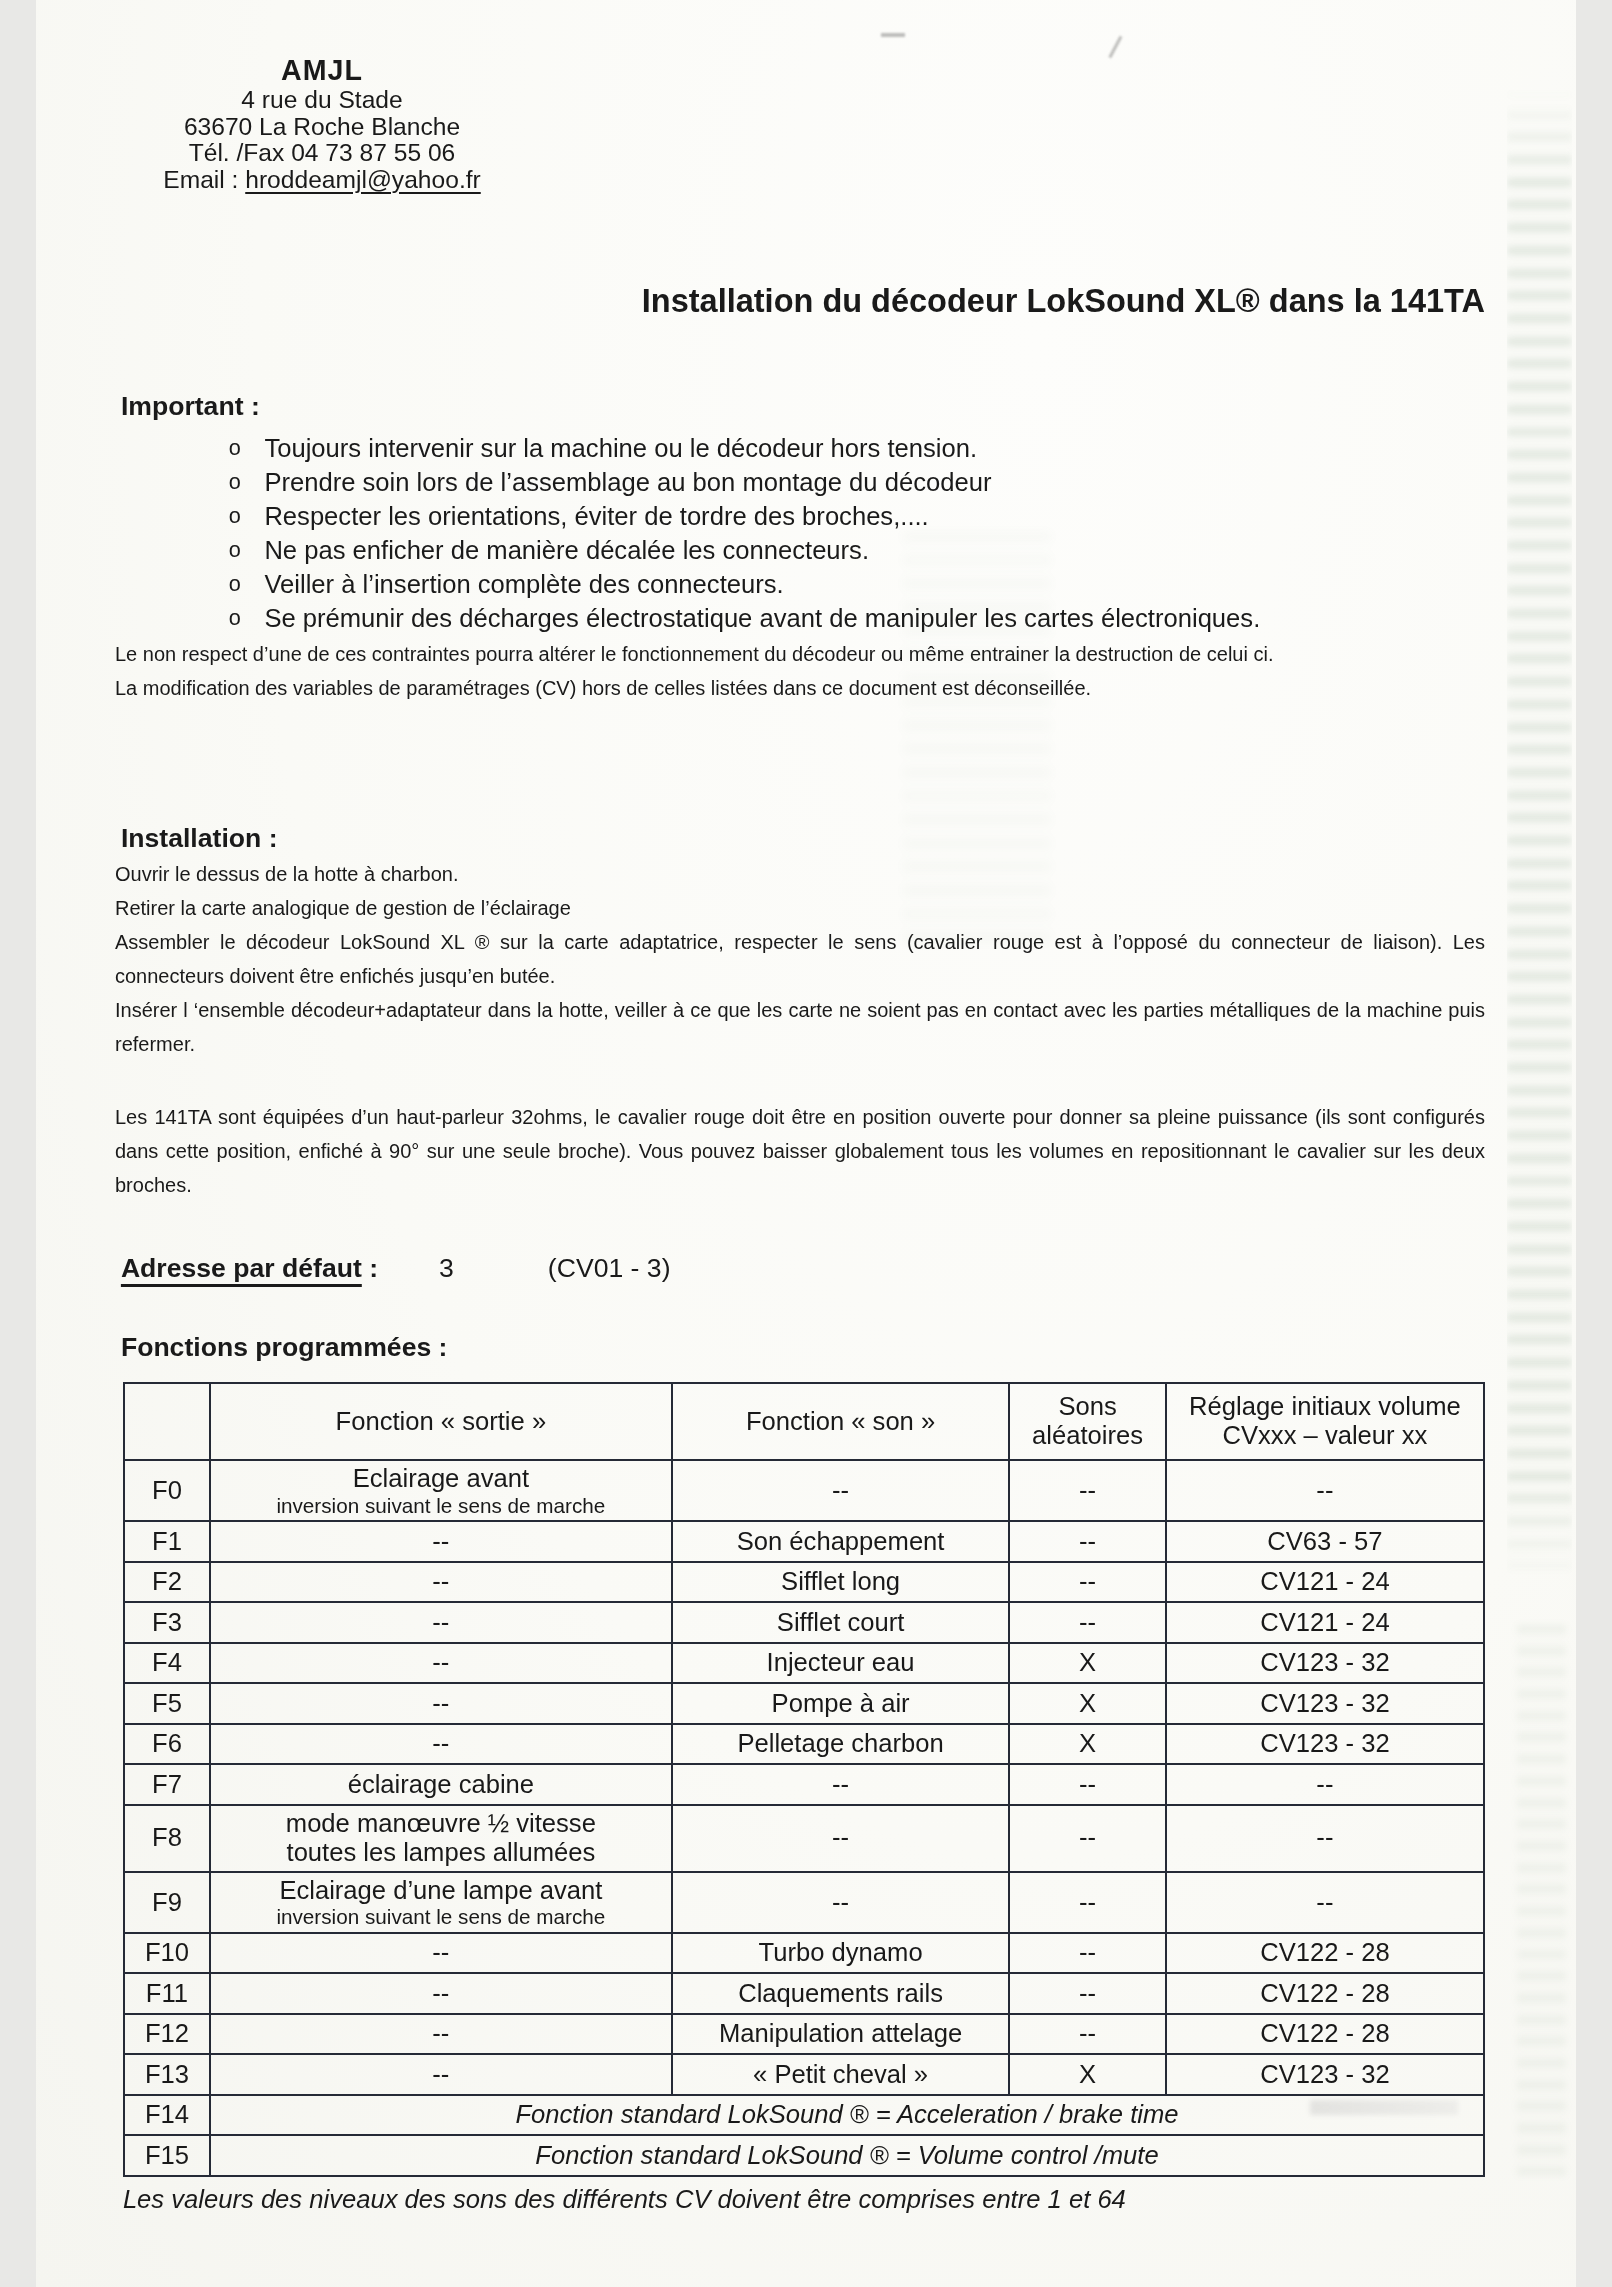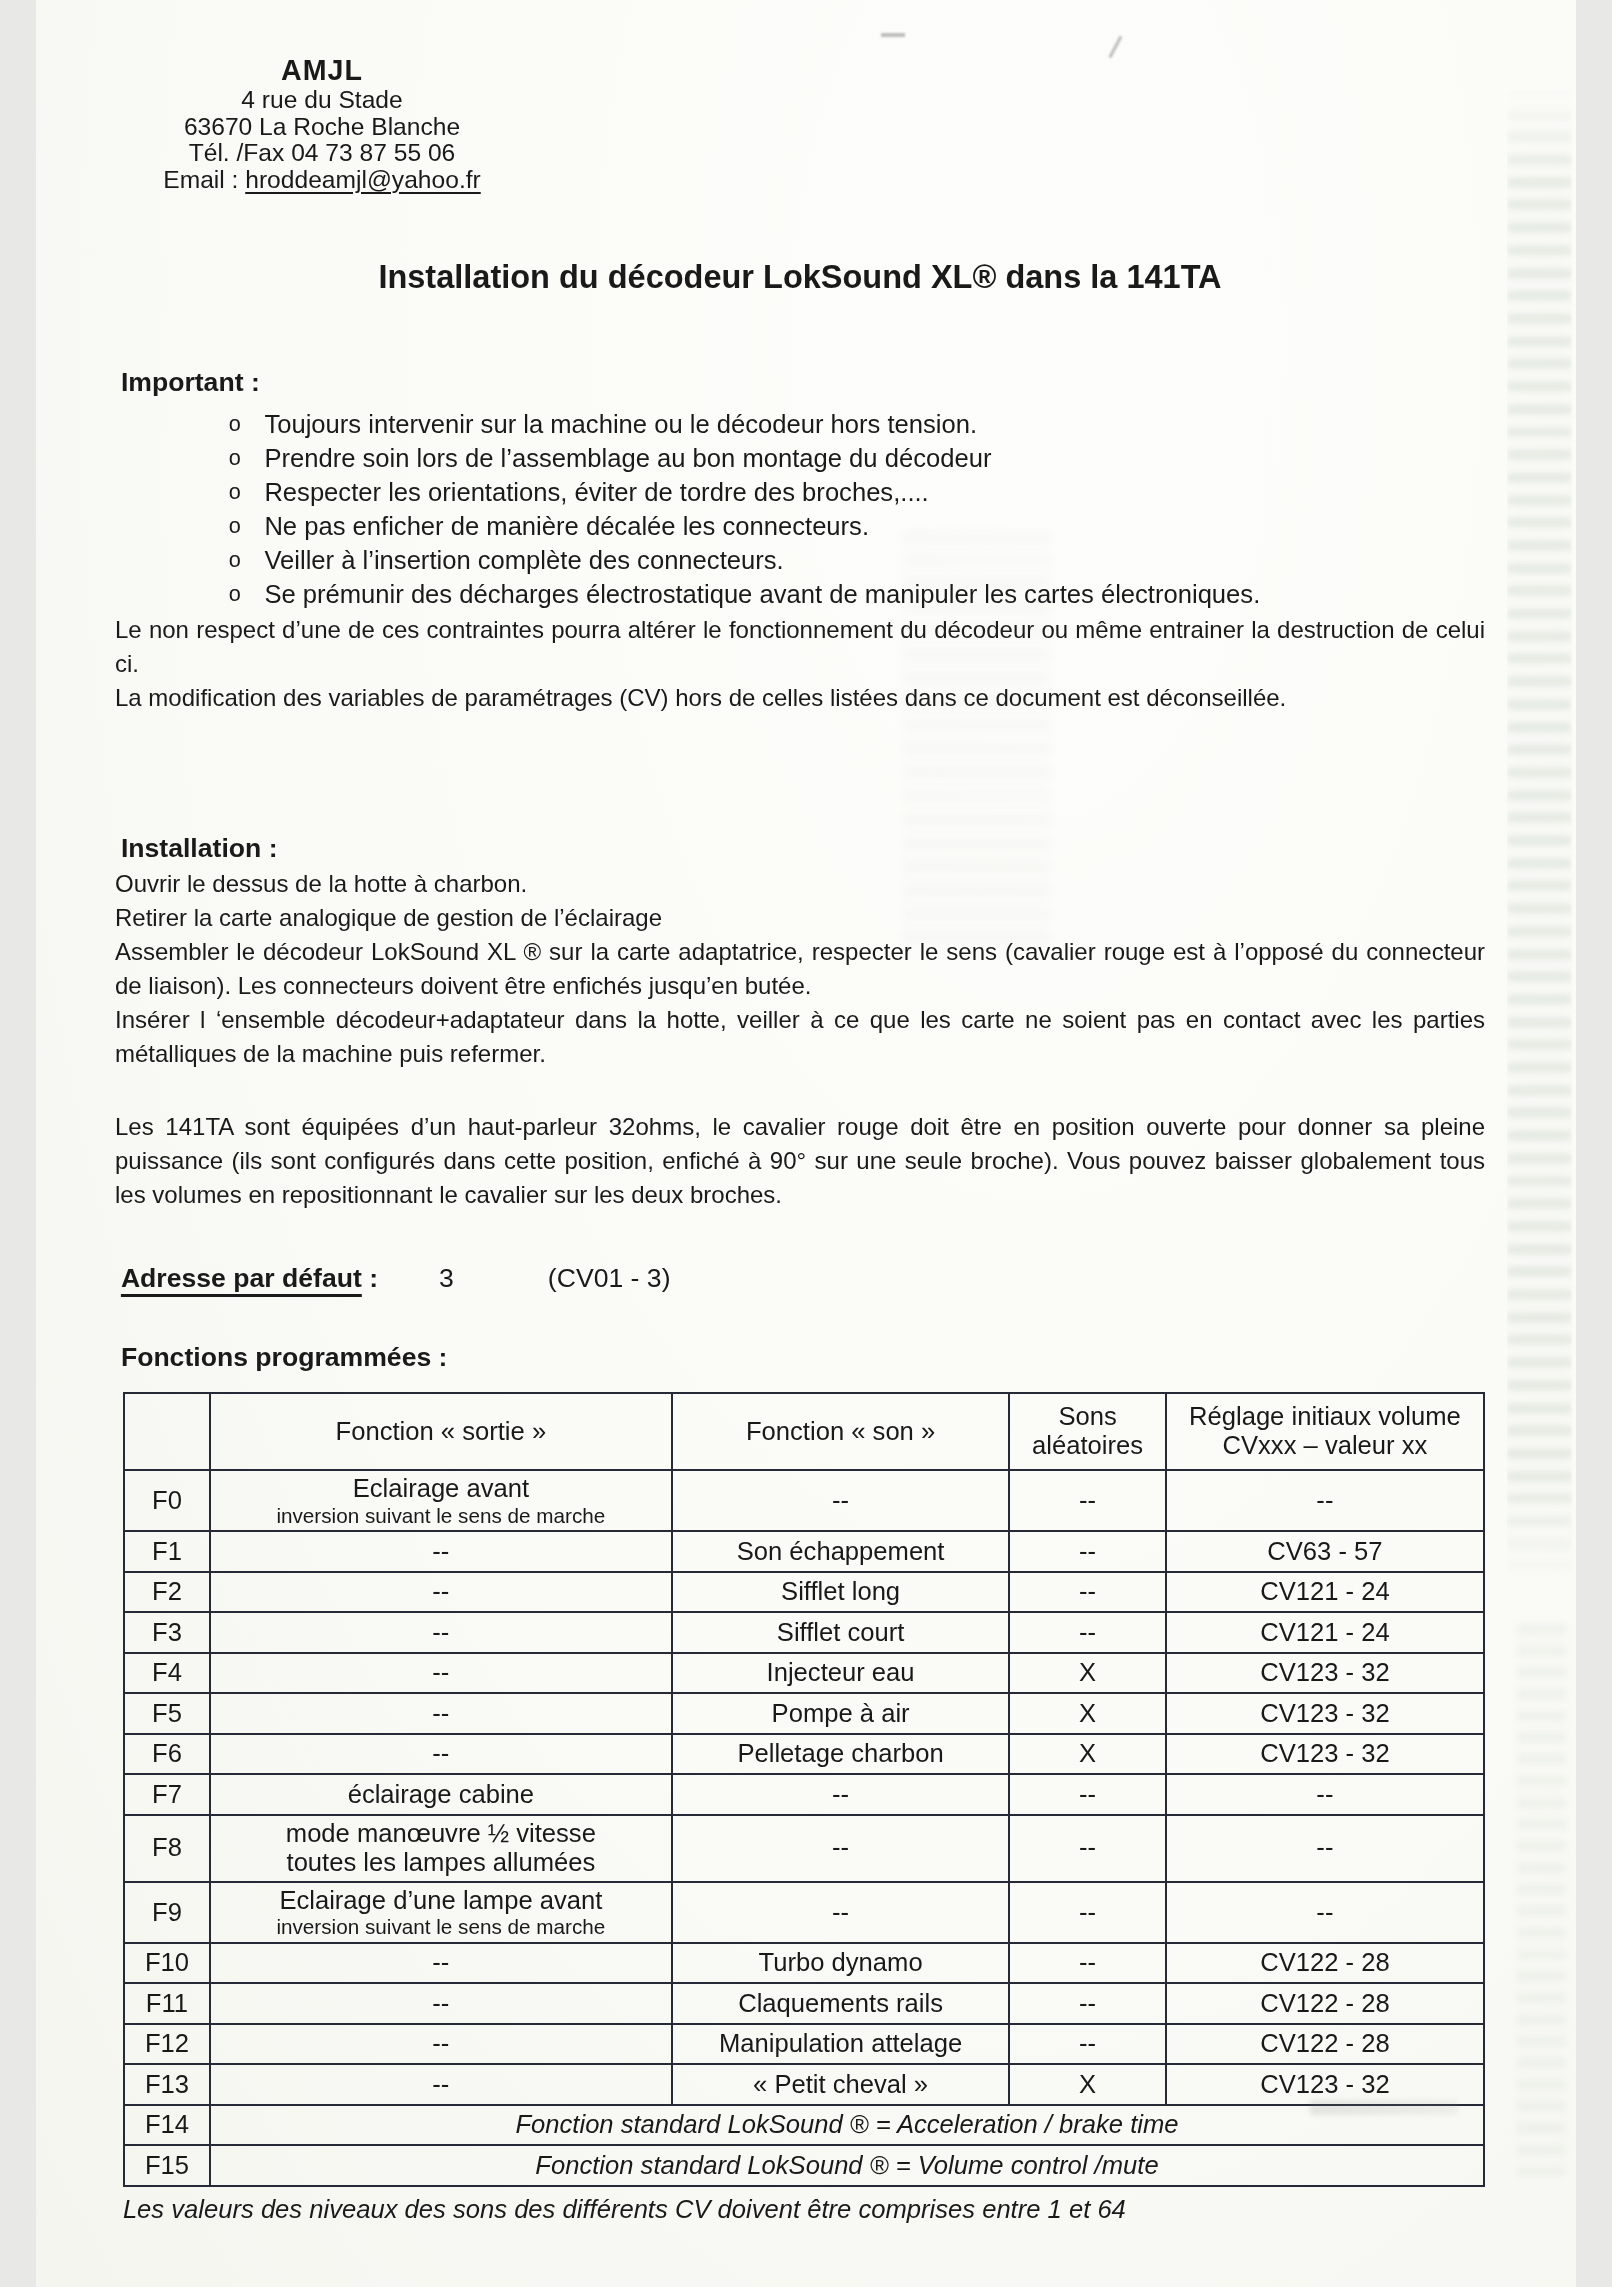--- a/index.html
+++ b/index.html
@@ -14,32 +14,32 @@
     font-family:"Liberation Sans","DejaVu Sans",sans-serif;
     overflow:hidden;
   }
   
   .letterhead { width:414px; text-align:center; }
   .org { font-size:28.6px; font-weight:bold; line-height:33px; letter-spacing:1px; }
   .addr { font-size:24.6px; line-height:26.6px; }
   .email-line { font-size:24.6px; line-height:26.6px; }
   .email-addr { text-decoration:underline; text-underline-offset:3.9px; text-decoration-thickness:2px; }
   
-  .doc-title { margin-top:66px; text-align:center; font-size:32.5px; font-weight:bold; }
+  .doc-title { margin-top:90px; text-align:right; font-size:32.5px; font-weight:bold; }
   
   .sec-heading {
     font-size:26.6px; font-weight:bold; margin:0 0 0 5.9px;
     text-underline-offset:6.9px; text-decoration-thickness:2.5px;
     line-height:34px;
   }
   .h-important { margin-top:69px; }
   .h-installation { margin-top:116px; }
   .h-fonctions { margin-top:45px; }
   
-  .para { font-size:24px; line-height:34px; margin:0; text-align:justify; }
+  .para { font-size:20px; line-height:34px; margin:0; text-align:justify; }
   .para-block { margin-top:2px; }
   .bullets { margin:7.9px 0 0 0; padding:0; list-style:none; }
   .bullets li { display:flex; padding-left:110px; font-size:25.6px; line-height:34px; }
   .bullet-marker { width:19.7px; margin-right:19.7px; font-size:21.7px; flex:0 0 auto; text-align:center; }
   .speaker { margin-top:39px; }
   
   .address-line { margin-top:49px; font-size:26.6px; line-height:34px; margin-left:5.9px; }
   .address-label { font-weight:bold; text-decoration:underline; text-underline-offset:6.9px; text-decoration-thickness:2.5px; }
   .address-colon { font-weight:bold; }
   .address-value { margin-left:61px; }

